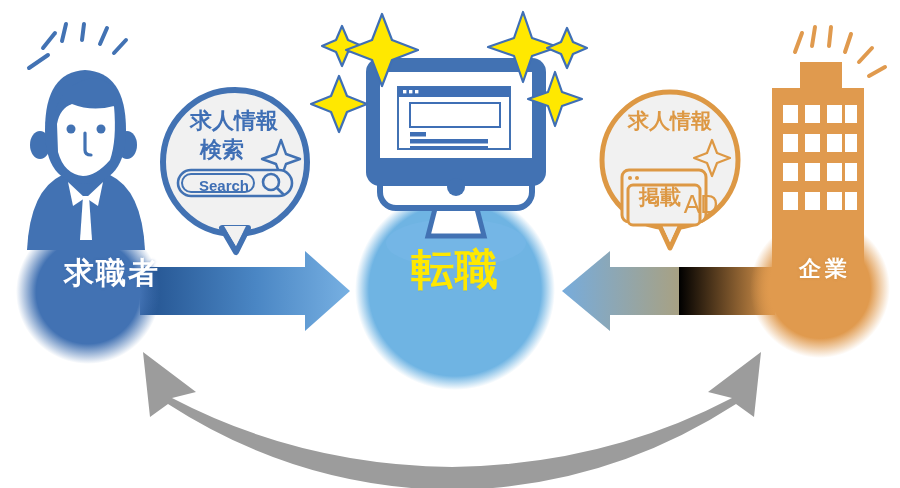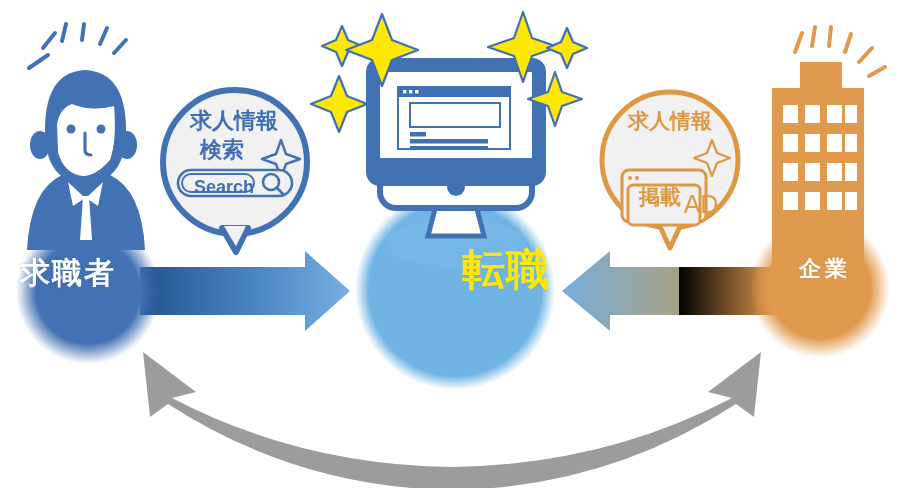--- a/index.html
+++ b/index.html
@@ -28,21 +28,21 @@
     position: absolute;
     white-space: nowrap;
     font-weight: bold;
     line-height: 1;
   }
   
   #jobseeker-label {
     left: 20px;
     top: 258px;
     width: 140px;
-    text-align: left;
+    text-align: right;
     font-size: 30px;
     letter-spacing: 2px;
     color: #ffffff;
     text-shadow: 0 0 3px rgba(48,92,160,.35);
   }
   
   #company-label {
     left: 760px;
     top: 258px;
     width: 130px;
@@ -55,21 +55,21 @@
   
   #hub-line1, #hub-line2 {
     left: 360px;
     width: 190px;
     text-align: center;
     color: #ffe800;
     font-size: 43px;
     letter-spacing: 1px;
     text-shadow: 0 1px 0 rgba(0,0,0,.05);
   }
-  #hub-line1 { top: 248px; text-align: right; }
+  #hub-line1 { top: 248px; }
   #hub-line2 { top: 296px; }
   
   .bubble-text {
     color: #3f6fb5;
     text-align: center;
     font-size: 22px;
     letter-spacing: 0px;
   }
   #bubble-left-line1 { left: 172px; top: 110px; width: 124px; }
   #bubble-left-line2 { left: 172px; top: 139px; width: 100px; }
@@ -77,21 +77,21 @@
     color: #dd9844;
     text-align: center;
     font-size: 21px;
   }
   #bubble-right-line1 { left: 610px; top: 110px; width: 120px; }
   #bubble-right-line2 { left: 610px; top: 138px; width: 100px; margin-top: 48px; }
   #search-text {
     left: 185px; top: 178px; width: 78px;
     text-align: center;
     color: #3f6fb5;
-    font-size: 18px;
+    font-size: 15px;
   }
   #ad-text {
     left: 628px; top: 192px; width: 66px;
     text-align: center;
     color: #dd9844;
     font-size: 25px;
     font-weight: normal;
     padding-left: 40px;
   }
 </style>

